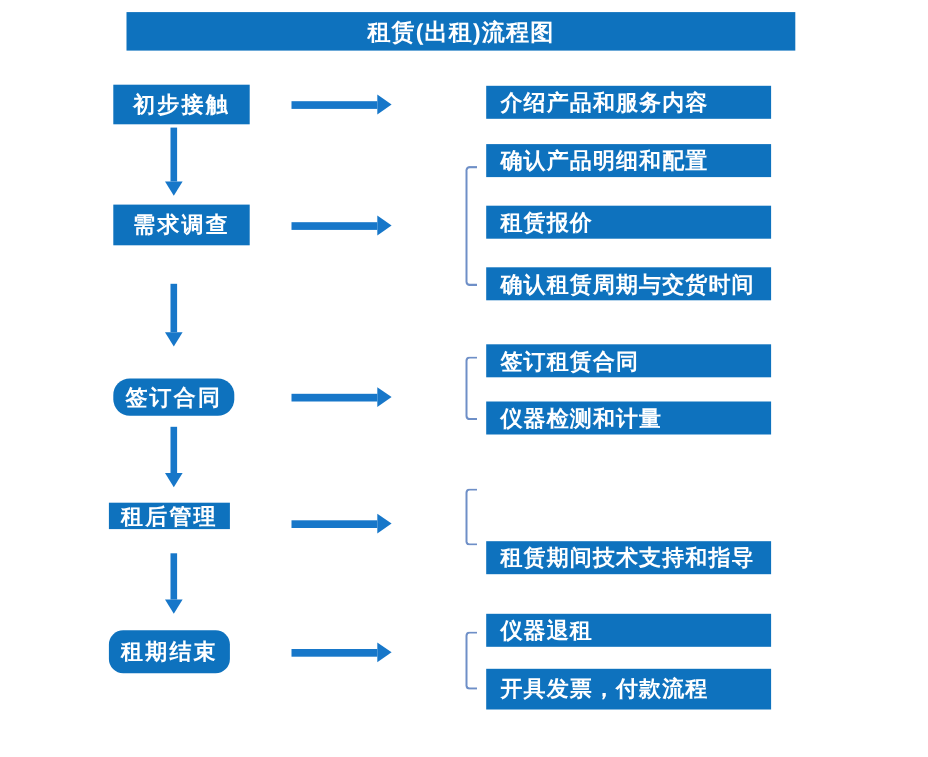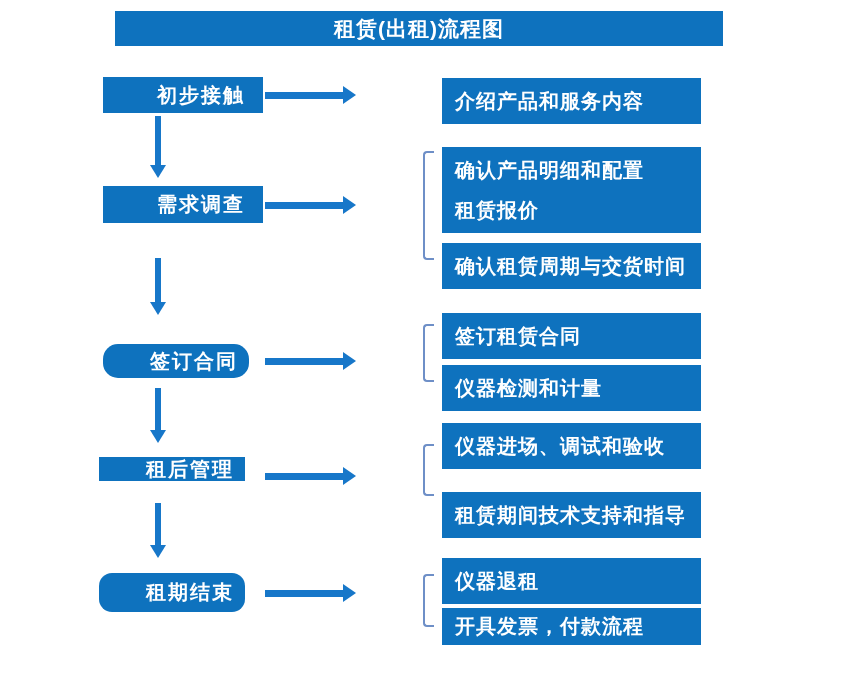--- a/index.html
+++ b/index.html
@@ -8,24 +8,24 @@
     font-family:"Liberation Sans",sans-serif;
   }
   .blue{background:#0e72be;color:#ffffff;font-weight:bold;}
   .banner{
     position:absolute;left:115px;top:11px;width:608px;height:35px;
     display:flex;align-items:center;justify-content:center;
     font-size:21px;letter-spacing:1px;
   }
   .stepbox{
     position:absolute;display:flex;align-items:center;justify-content:center;
-    font-size:20px;letter-spacing:2px;padding-left:36px;
+    font-size:20px;letter-spacing:2px;
   }
   .outbox{
-    position:absolute;left:442px;width:259px;height:46px;
+    position:absolute;left:442px;width:259px;height:30px;
     display:flex;align-items:center;justify-content:flex-start;
     padding-left:13px;box-sizing:border-box;
     font-size:20px;letter-spacing:1px;white-space:nowrap;
   }
   .varrow{position:absolute;left:150px;width:16px;}
   .varrow .shaft{width:6px;margin:0 auto;background:#1777c9;}
   .varrow .head{
     width:0;height:0;margin:0 auto;
     border-left:8px solid transparent;border-right:8px solid transparent;
     border-top:13px solid #1777c9;
@@ -94,26 +94,25 @@
       <div class="head"></div>
   </div>
 
   <div class="bracket" style="top:151px;height:109px;"></div>
   <div class="bracket" style="top:324px;height:58px;"></div>
   <div class="bracket" style="top:444px;height:52px;"></div>
   <div class="bracket" style="top:574px;height:53px;"></div>
 
   <div class="outbox blue" style="top:78px;">介绍产品和服务内容</div>
 
-  <div class="outbox blue" style="top:147px;">确认产品明细和配置</div>
+  <div class="outbox blue" style="top:131px;">确认产品明细和配置</div>
   <div class="outbox blue" style="top:187px;">租赁报价</div>
   <div class="outbox blue" style="top:243px;text-align:right;">确认租赁周期与交货时间</div>
 
   <div class="outbox blue" style="top:313px;">签订租赁合同</div>
   <div class="outbox blue" style="top:365px;">仪器检测和计量</div>
 
-  <div class="outbox blue" style="top:423px;">仪器进场、调试和验收</div>
   <div class="outbox blue" style="top:492px;">租赁期间技术支持和指导</div>
 
   <div class="outbox blue" style="top:558px;">仪器退租</div>
   <div class="outbox blue" style="top:608px;height:37px;">开具发票，付款流程</div>
 
 </div>
 
 </body></html>

